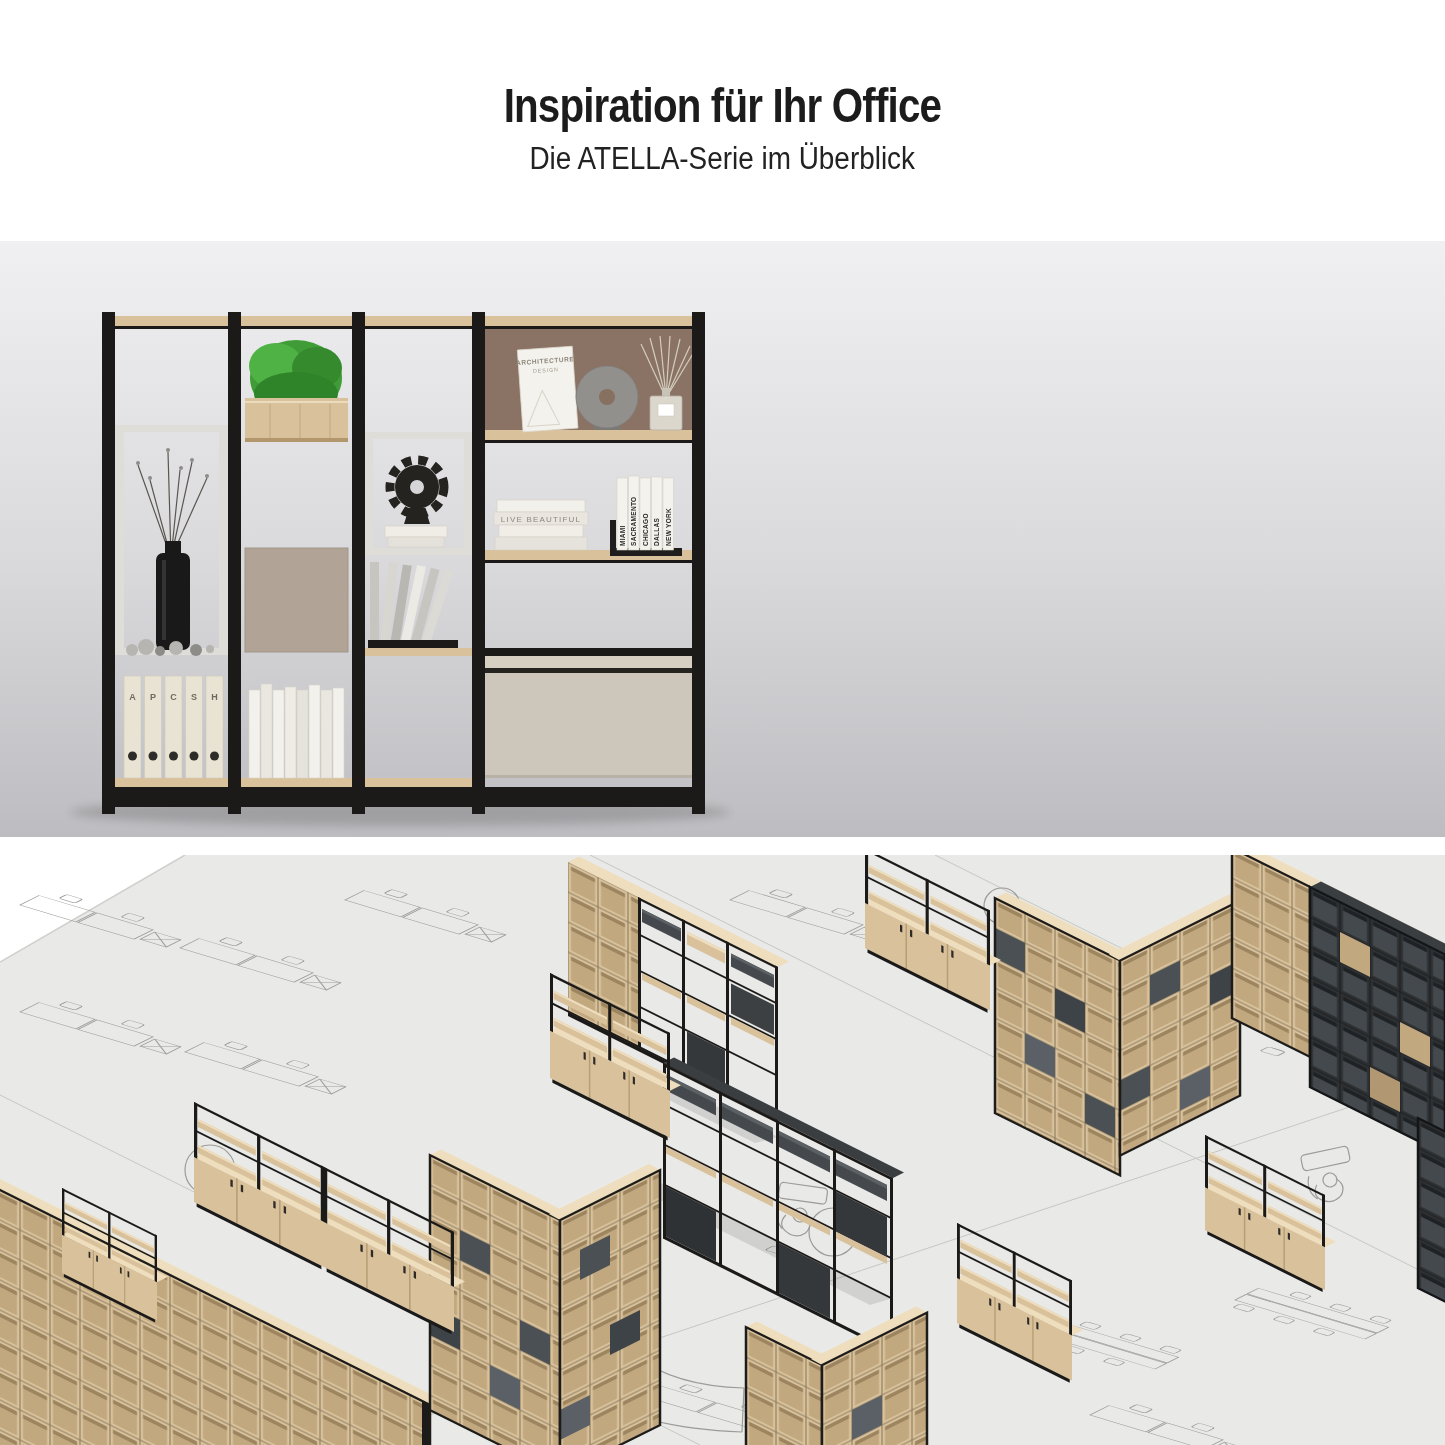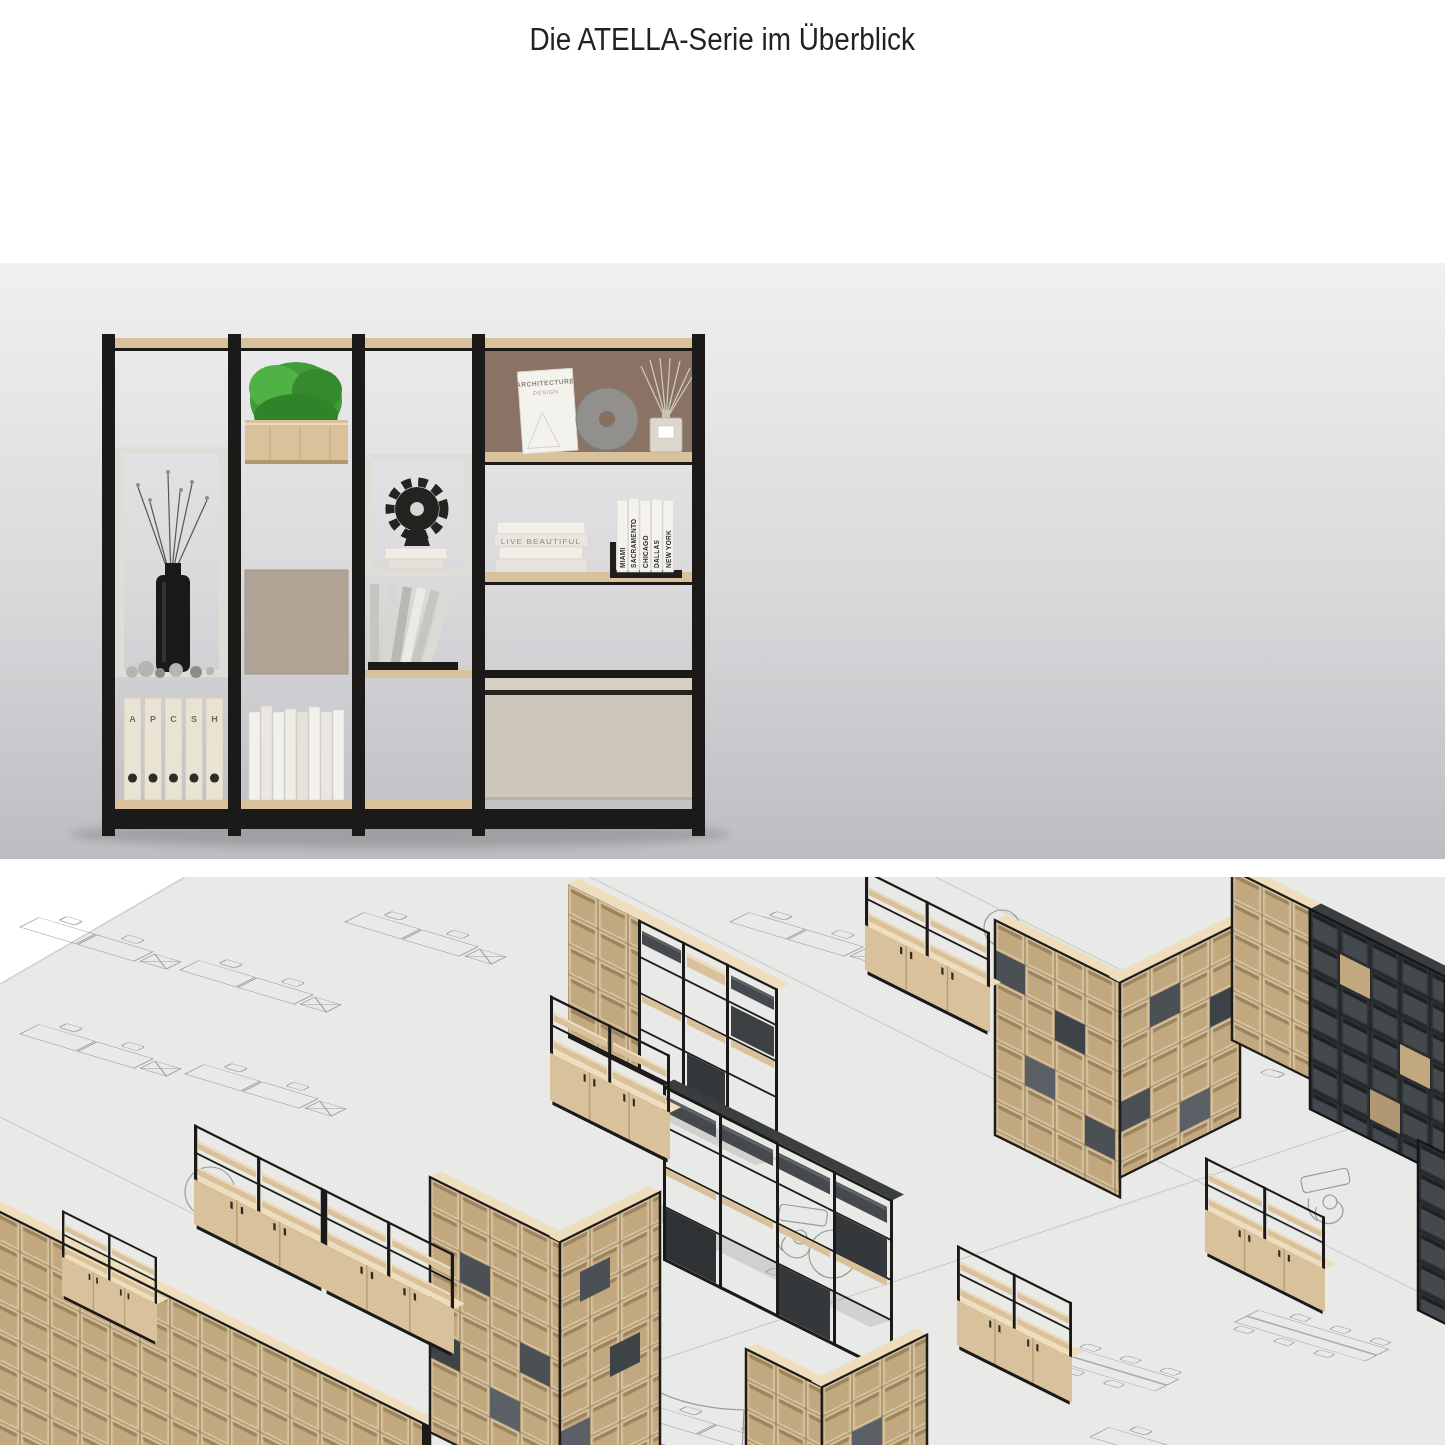--- a/index.html
+++ b/index.html
@@ -1,37 +1,38 @@
 <!DOCTYPE html>
 <html style="--band-bg-top: #f0f0f2; --band-bg-bottom: #bdbdc1; --frame-black: #1b1a18; --wood: #d8c19b; --wood-top: #eedebd; --wood-side: #b2976c; --felt-brown: #8a7365; --felt-taupe: #b1a496; --panel-light: #dfddd8; --cabinet-beige: #cdc6ba; --slate: #474c50; --plan-floor: #e9e9e7; --plan-line: #9b9b99; --plant-green: #46a63c; --book-white: #f1efe9; --binder-cream: #e9e3d4;"><head>
 <meta charset="utf-8">
 <style>
   html,body{margin:0;padding:0;background:#fff;}
   body{width:1445px;height:1445px;overflow:hidden;font-family:"Liberation Sans",sans-serif;position:relative;}
   .band-top{height:241px;background:#ffffff;text-align:center;}
   .title{padding-top:78px;font-size:48px;font-weight:700;color:#1c1c1c;letter-spacing:-1px;}
   .title span{display:inline-block;transform:scaleX(.84);transform-origin:center;}
-  .subtitle{margin-top:22px;font-size:31px;font-weight:400;color:#222;}
+  .subtitle{margin-top:8px;font-size:31px;font-weight:400;color:#222;}
   .subtitle span{display:inline-block;transform:scaleX(.9);transform-origin:center;}
   .band-middle{height:596px;position:relative;}
   .band-gap{height:18px;background:#ffffff;}
   .band-bottom{height:590px;position:relative;background:#ffffff;}
   svg{display:block;}
   .wood{fill:var(--wood);}
   .woodtop{fill:var(--wood-top);}
   .blk{fill:var(--frame-black);}
   .panel{fill:var(--panel-light);}
   .plan{stroke:var(--plan-line);stroke-width:1.2;fill:none;}
   .zone{stroke:#c6c6c3;stroke-width:1;fill:none;}
   text{font-family:"Liberation Sans",sans-serif;}
 </style>
 </head>
 <body>
 
 <div class="band-top">
+  <div class="title"><span>Inspiration für Ihr Office</span></div>
   <div class="subtitle"><span>Die ATELLA-Serie im Überblick</span></div>
 </div>
 
 <div class="band-middle">
 <svg width="1445" height="596" viewBox="0 241 1445 596">
   <defs>
     <linearGradient id="wallg" x1="0" y1="241" x2="0" y2="837" gradientUnits="userSpaceOnUse">
       <stop offset="0" stop-color="#f0f0f2"></stop>
           <stop offset="0.55" stop-color="#d9d9dc"></stop>
           <stop offset="1" stop-color="#bdbdc1"></stop>

